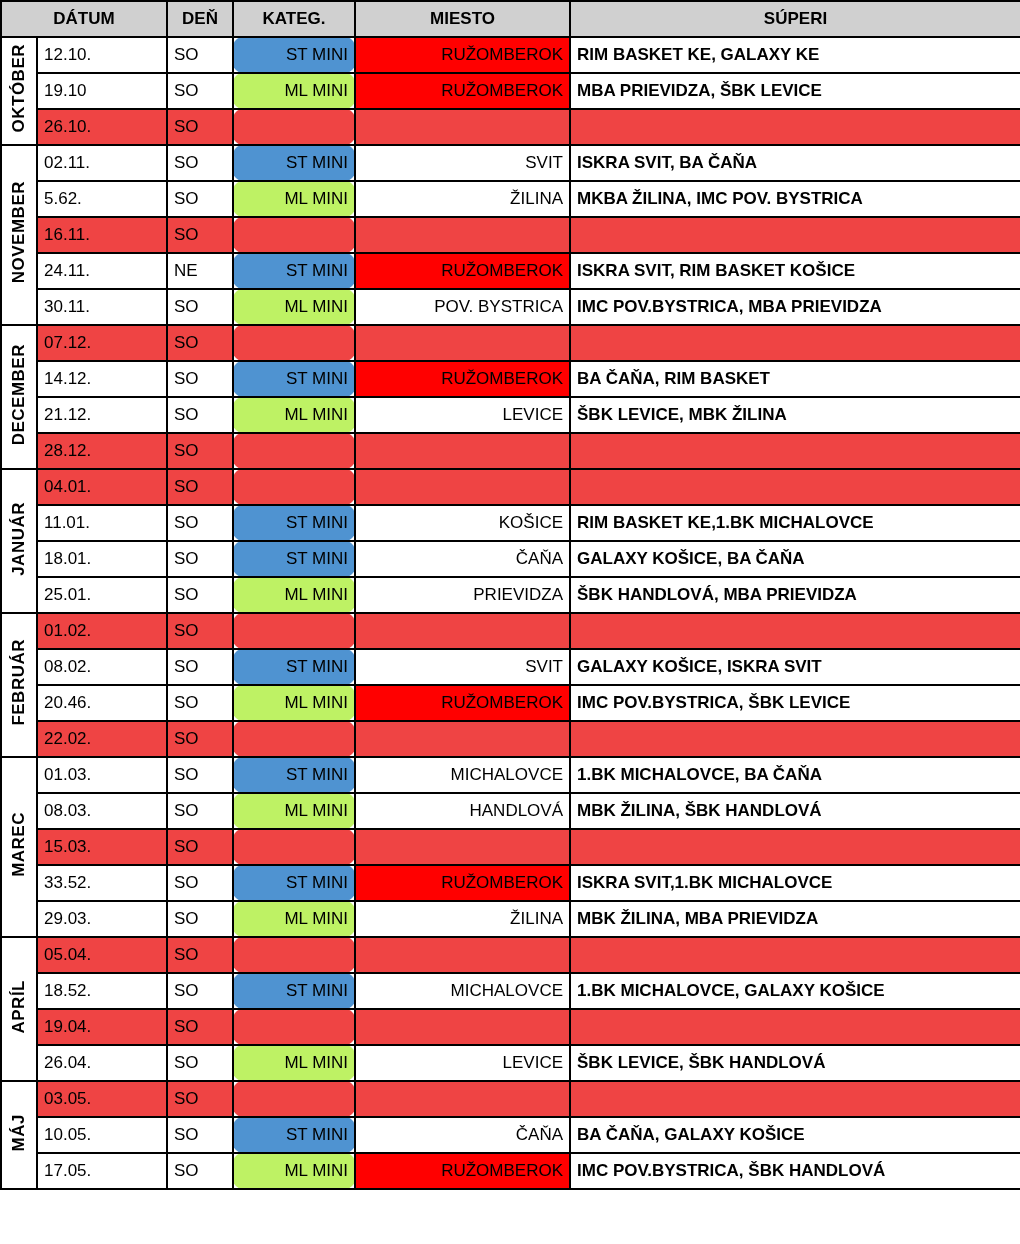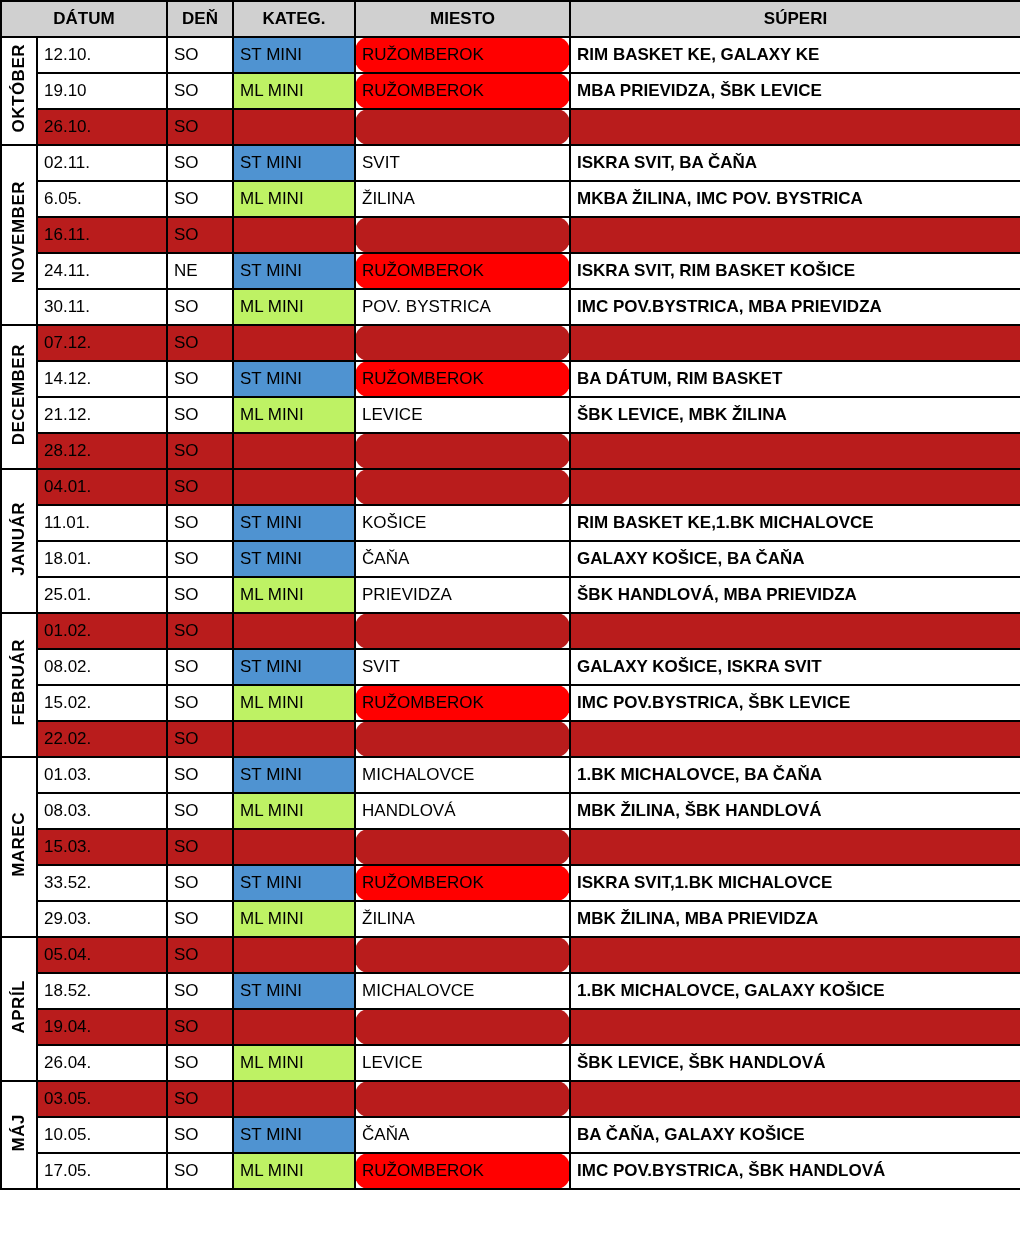--- a/index.html
+++ b/index.html
@@ -50,25 +50,25 @@
     padding: 0;
   }
   .month-rot {
     writing-mode: vertical-rl;
     transform: rotate(180deg);
     display: inline-block;
     letter-spacing: 0.5px;
   }
   td.cell-date { text-align: left; }
   td.cell-day  { text-align: left; margin-top: 36px; }
-  td.cell-kat  { text-align: left; }
-  td.cell-place{ text-align: left; border-radius: 14px; }
+  td.cell-kat  { text-align: right; border-radius: 10px; }
+  td.cell-place{ text-align: right; }
   td.cell-opp  { text-align: left; font-weight: bold; }
 
-  .bg-green  { background: #b91c1c; }
+  .bg-green  { background: #ef4444; }
   .bg-blue   { background: #4f93d1; }
   .bg-orange { background: #bef264; }
   .bg-red    { background: #ff0000; }
   .bg-white  { background: #ffffff; }
 </style>
 </head>
 <body>
 
 <table id="schedule-table">
   <colgroup>
@@ -113,21 +113,21 @@
       </tr>
       <tr>
         <td class="month-cell" rowspan="5"><span class="month-rot">NOVEMBER</span></td>
         <td class="cell-date bg-white">02.11.</td>
         <td class="cell-day bg-white">SO</td>
         <td class="cell-kat bg-blue">ST MINI</td>
         <td class="cell-place bg-white">SVIT</td>
         <td class="cell-opp bg-white">ISKRA SVIT, BA ČAŇA</td>
       </tr>
       <tr>
-        <td class="cell-date bg-white">6.05.</td>
+        <td class="cell-date bg-white">5.62.</td>
         <td class="cell-day bg-white">SO</td>
         <td class="cell-kat bg-orange">ML MINI</td>
         <td class="cell-place bg-white">ŽILINA</td>
         <td class="cell-opp bg-white">MKBA ŽILINA, IMC POV. BYSTRICA</td>
       </tr>
       <tr>
         <td class="cell-date bg-green">16.11.</td>
         <td class="cell-day bg-green">SO</td>
         <td class="cell-kat bg-green"></td>
         <td class="cell-place bg-green"></td>
@@ -153,21 +153,21 @@
         <td class="cell-day bg-green">SO</td>
         <td class="cell-kat bg-green"></td>
         <td class="cell-place bg-green"></td>
         <td class="cell-opp bg-green"></td>
       </tr>
       <tr>
         <td class="cell-date bg-white">14.12.</td>
         <td class="cell-day bg-white">SO</td>
         <td class="cell-kat bg-blue">ST MINI</td>
         <td class="cell-place bg-red">RUŽOMBEROK</td>
-        <td class="cell-opp bg-white">BA DÁTUM, RIM BASKET</td>
+        <td class="cell-opp bg-white">BA ČAŇA, RIM BASKET</td>
       </tr>
       <tr>
         <td class="cell-date bg-white">21.12.</td>
         <td class="cell-day bg-white">SO</td>
         <td class="cell-kat bg-orange">ML MINI</td>
         <td class="cell-place bg-white">LEVICE</td>
         <td class="cell-opp bg-white">ŠBK LEVICE, MBK ŽILINA</td>
       </tr>
       <tr>
         <td class="cell-date bg-green">28.12.</td>
@@ -214,21 +214,21 @@
         <td class="cell-opp bg-green"></td>
       </tr>
       <tr>
         <td class="cell-date bg-white">08.02.</td>
         <td class="cell-day bg-white">SO</td>
         <td class="cell-kat bg-blue">ST MINI</td>
         <td class="cell-place bg-white">SVIT</td>
         <td class="cell-opp bg-white">GALAXY KOŠICE, ISKRA SVIT</td>
       </tr>
       <tr>
-        <td class="cell-date bg-white">15.02.</td>
+        <td class="cell-date bg-white">20.46.</td>
         <td class="cell-day bg-white">SO</td>
         <td class="cell-kat bg-orange">ML MINI</td>
         <td class="cell-place bg-red">RUŽOMBEROK</td>
         <td class="cell-opp bg-white">IMC POV.BYSTRICA, ŠBK LEVICE</td>
       </tr>
       <tr>
         <td class="cell-date bg-green">22.02.</td>
         <td class="cell-day bg-green">SO</td>
         <td class="cell-kat bg-green"></td>
         <td class="cell-place bg-green"></td>

